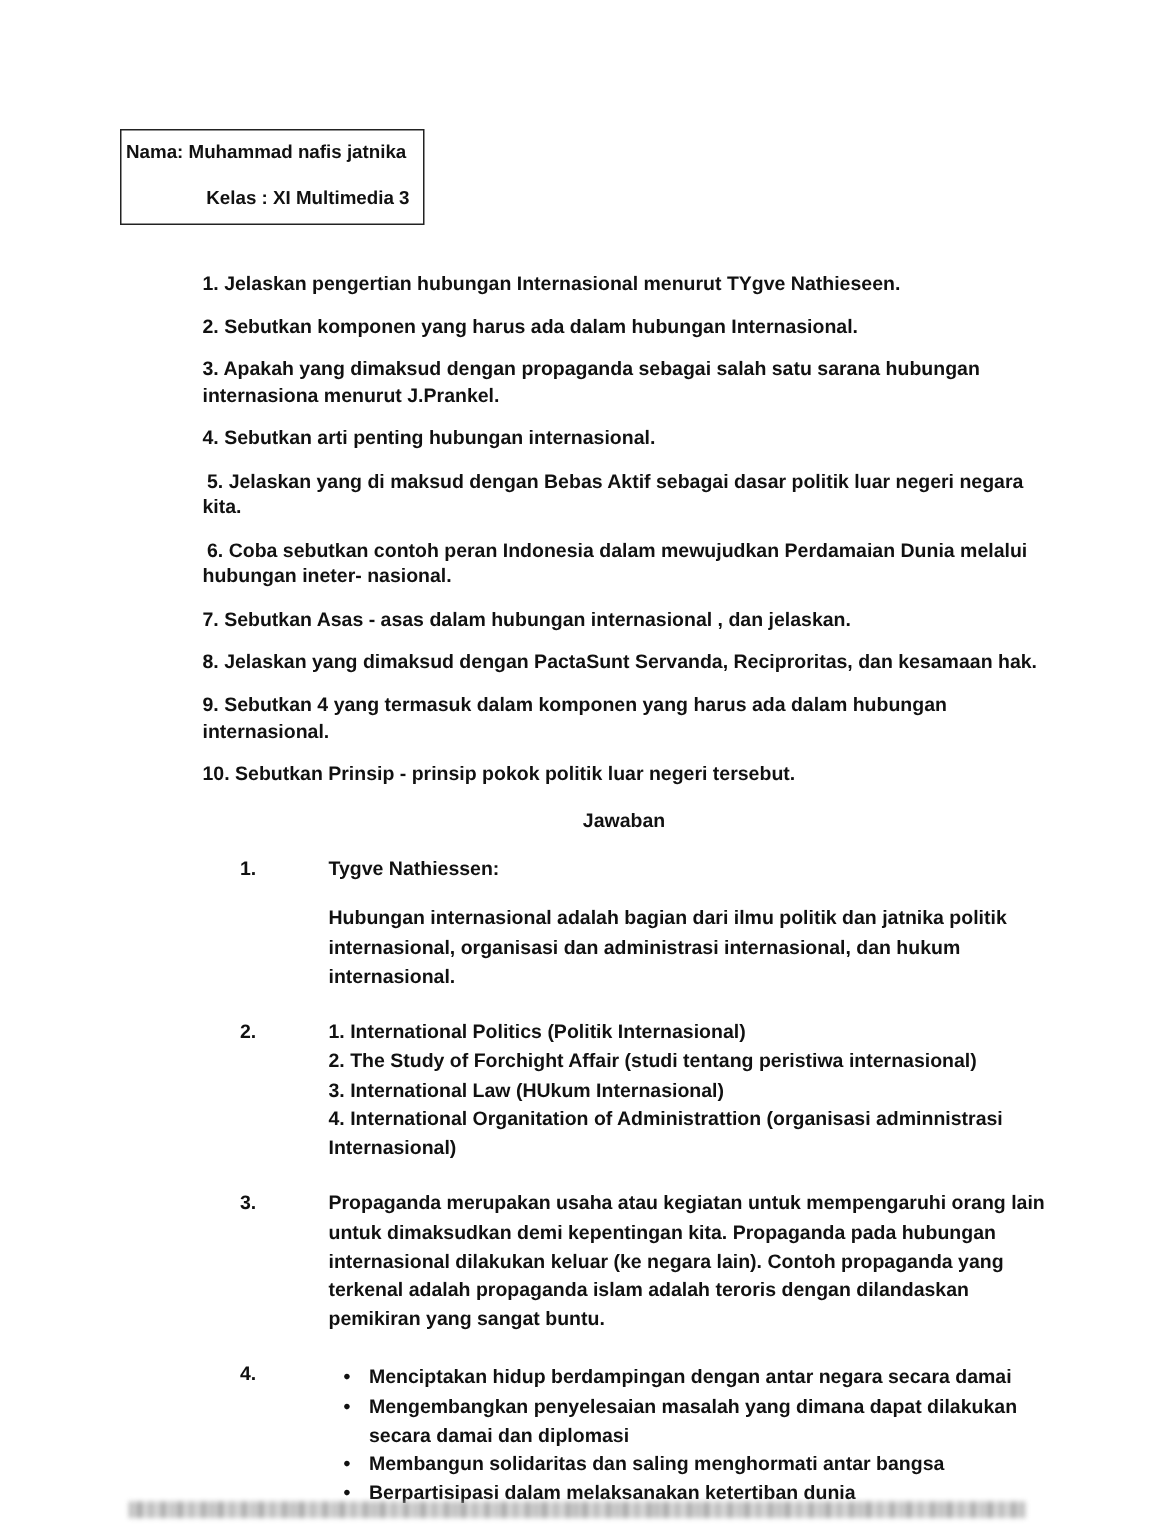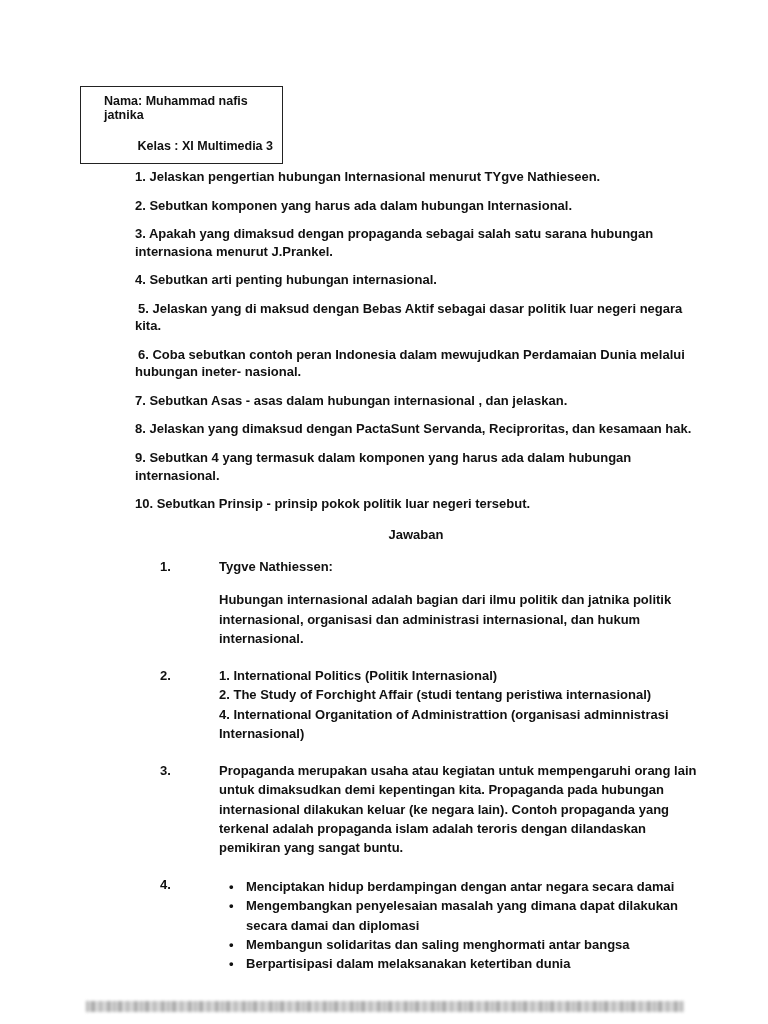--- a/index.html
+++ b/index.html
@@ -14,29 +14,29 @@
     height: 1024px;
     background: #ffffff;
     overflow: hidden;
   }
   .name-box {
     position: absolute;
     left: 80px;
     top: 86px;
     width: 203px;
     border: 1.5px solid #222;
-    padding: 7px 9px 10px 23px;
+    padding: 7px 9px 10px 3px;
     font-weight: bold;
     font-size: 12.5px;
   }
   .name-box p + p { margin-top: 17px; text-align: right; }
   .content {
     position: absolute;
     left: 135px;
-    top: 168px;
+    top: 180px;
     width: 562px;
     font-weight: bold;
     font-size: 13px;
     line-height: 1.35;
   }
   .q { margin-bottom: 11px; }
   .q.indent { text-indent: 3px; }
   .jawaban {
     text-align: center;
     margin: 13px 0 14px 0;
@@ -113,20 +113,21 @@
         <p class="gap-after">Tygve Nathiessen:</p>
         <p>Hubungan internasional adalah bagian dari ilmu politik dan jatnika politik internasional, organisasi dan administrasi internasional, dan hukum internasional.</p>
       </div>
     </div>
 
     <div class="ans">
       <span class="num">2.</span>
       <div class="body">
         <p>1. International Politics (Politik Internasional)</p>
         <p>2. The Study of Forchight Affair (studi tentang peristiwa internasional)</p>
+        <p>3. International Law (HUkum Internasional)</p>
         <p>4. International Organitation of Administrattion (organisasi adminnistrasi Internasional)</p>
       </div>
     </div>
 
     <div class="ans">
       <span class="num">3.</span>
       <div class="body">
         <p>Propaganda merupakan usaha atau kegiatan untuk mempengaruhi orang lain untuk dimaksudkan demi kepentingan kita. Propaganda pada hubungan internasional dilakukan keluar (ke negara lain). Contoh propaganda yang terkenal adalah propaganda islam adalah teroris dengan dilandaskan pemikiran yang sangat buntu.</p>
       </div>
     </div>

